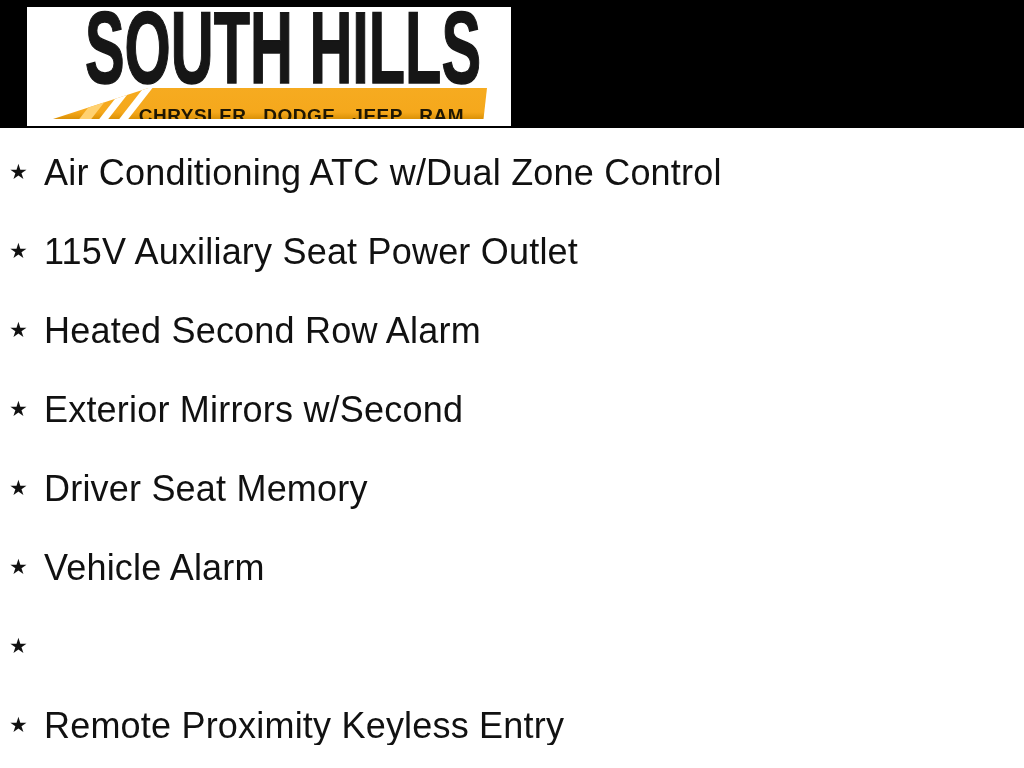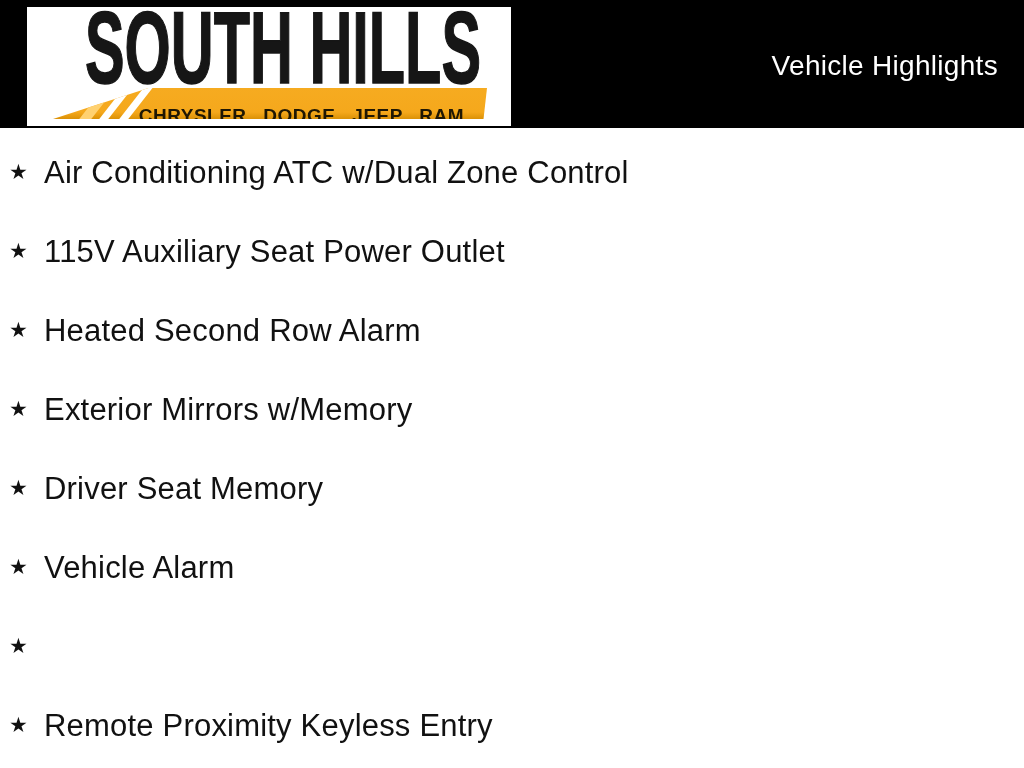--- a/index.html
+++ b/index.html
@@ -100,21 +100,21 @@
   .star-icon {
     font-family: "DejaVu Sans", sans-serif;
     font-size: 21px;
     color: #111111;
     width: 24px;
     flex: 0 0 24px;
     text-align: left;
     transform: translateY(-1px);
   }
   .item-label {
-    font-size: 31px;
+    font-size: 36px;
     color: #111111;
     margin-left: 11px;
     letter-spacing: 0.2px;
     white-space: nowrap;
   }
 </style>
 </head>
 <body>
 
 <div class="page">
@@ -126,39 +126,38 @@
         <text x="58" y="76" font-size="102" textLength="396" lengthAdjust="spacingAndGlyphs">SOUTH HILLS</text>
       </svg>
       <div class="logo-banner">
         <span class="banner-stripe hl"></span>
         <span class="banner-stripe s1"></span>
         <span class="banner-stripe s2"></span>
         <span class="logo-tagline">CHRYSLER DODGE JEEP RAM</span>
       </div>
     </div>
 
-    <div class="header-title">Vehicle Highlights</div>
   </div>
 
   <ul class="highlights">
     <li class="highlight-item">
       <span class="star-icon">★</span>
       <span class="item-label">Air Conditioning ATC w/Dual Zone Control</span>
     </li>
     <li class="highlight-item">
       <span class="star-icon">★</span>
       <span class="item-label">115V Auxiliary Seat Power Outlet</span>
     </li>
     <li class="highlight-item">
       <span class="star-icon">★</span>
       <span class="item-label">Heated Second Row Alarm</span>
     </li>
     <li class="highlight-item">
       <span class="star-icon">★</span>
-      <span class="item-label">Exterior Mirrors w/Memory</span>
+      <span class="item-label">Exterior Mirrors w/Second</span>
     </li>
     <li class="highlight-item">
       <span class="star-icon">★</span>
       <span class="item-label">Driver Seat Memory</span>
     </li>
     <li class="highlight-item">
       <span class="star-icon">★</span>
       <span class="item-label">Vehicle Alarm</span>
     </li>
     <li class="highlight-item">

